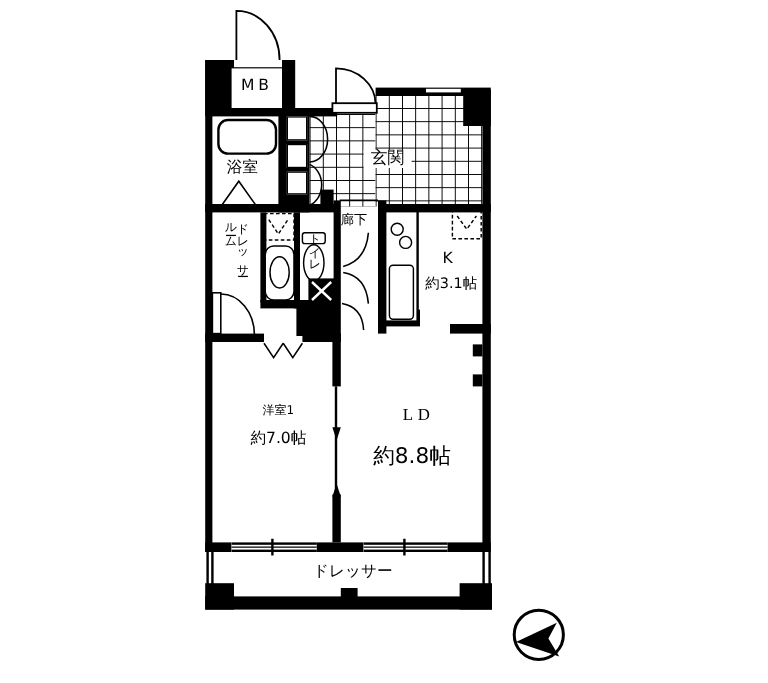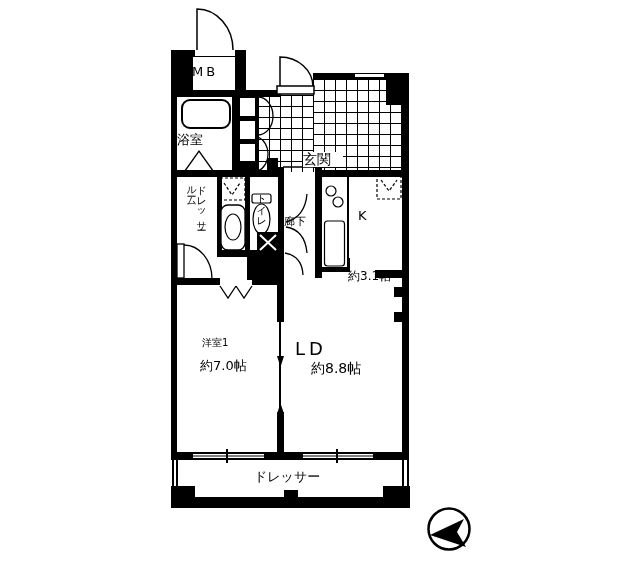--- a/index.html
+++ b/index.html
@@ -7,21 +7,21 @@
          font-family:"DejaVu Sans",sans-serif;color:#000;}
   .abs{position:absolute;box-sizing:border-box;}
   .w{position:absolute;background:#000;box-sizing:border-box;}
   .white{position:absolute;background:#fff;box-sizing:border-box;}
   .grid{position:absolute;background-color:#fff;
         background-image:linear-gradient(#000 1px,transparent 1px),
                          linear-gradient(90deg,#000 1px,transparent 1px);
         background-size:11px 11px;background-position:0 0;}
   .cell{position:absolute;background:#fff;border:1px solid #000;box-sizing:border-box;}
   .lbl{position:absolute;white-space:nowrap;line-height:1.1;letter-spacing:0;}
-  .ctr{}
+  .ctr{text-align:center;}
   .vt{writing-mode:vertical-rl;text-orientation:upright;}
   .vt div{line-height:1.0;}
   .window{position:absolute;background:#fff;border-top:2px solid #000;border-bottom:2px solid #000;box-sizing:border-box;}
   .rail{position:absolute;background:#fff;border-left:2px solid #000;border-right:2px solid #000;box-sizing:border-box;}
   svg.overlay{position:absolute;left:0;top:0;}
   .watermark{position:absolute;font-weight:bold;letter-spacing:2px;
              color:rgba(205,205,205,0.9);text-shadow:0 0 1px #ffffff;}
 </style>
 </head>
 <body>
@@ -169,36 +169,36 @@
     <g>
       <circle cx="449" cy="529" r="20.5" fill="#fff" stroke="#000" stroke-width="2.5"></circle>
       <polygon points="430,535 464,519 457,532 466,547" fill="#000"></polygon>
     </g>
   </svg>
 
   <div class="lbl ctr" style="left:192px;top:65px;width:44px;font-size:13px;letter-spacing:3px;">MB</div>
 
   <div class="lbl ctr" style="left:177px;top:133px;width:50px;font-size:13px;">浴室</div>
 
-  <div class="lbl ctr" style="left:303px;top:125px;width:40px;font-size:14px;background:#fff;margin-top:27px;">玄関</div>
+  <div class="lbl ctr" style="left:303px;top:125px;width:40px;font-size:14px;background:#fff;">玄関</div>
 
   <div class="lbl vt" style="left:186px;top:179px;height:66px;font-size:10px;">
     <div>ドレッサー</div>
     <div>ルーム</div>
   </div>
 
   <div class="lbl vt" style="left:256px;top:187px;height:44px;font-size:10px;">トイレ</div>
 
-  <div class="lbl" style="left:284px;top:178px;font-size:11px;margin-top:38px;">廊下</div>
+  <div class="lbl" style="left:284px;top:178px;font-size:11px;">廊下</div>
 
   <div class="lbl ctr" style="left:358px;top:209px;width:30px;font-size:13px;">K</div>
-  <div class="lbl ctr" style="left:348px;top:230px;width:56px;font-size:12px;margin-top:40px;">約3.1帖</div>
+  <div class="lbl ctr" style="left:348px;top:230px;width:56px;font-size:12px;">約3.1帖</div>
 
   <div class="lbl ctr" style="left:202px;top:337px;width:60px;font-size:10px;">洋室1</div>
   <div class="lbl ctr" style="left:200px;top:359px;width:64px;font-size:13px;">約7.0帖</div>
 
-  <div class="lbl ctr" style="left:295px;top:339px;width:60px;font-size:18px;letter-spacing:4px;">LD</div>
-  <div class="lbl ctr" style="left:311px;top:361px;width:64px;font-size:14px;">約8.8帖</div>
+  <div class="lbl ctr" style="left:319px;top:339px;width:60px;font-size:14px;letter-spacing:4px;font-family:Liberation Serif, serif;">LD</div>
+  <div class="lbl ctr" style="left:311px;top:371px;width:64px;font-size:18px;">約8.8帖</div>
 
   <div class="lbl ctr" style="left:254px;top:470px;width:80px;font-size:13px;">ドレッサー</div>
 
 
 </div>
 
 </body></html>

